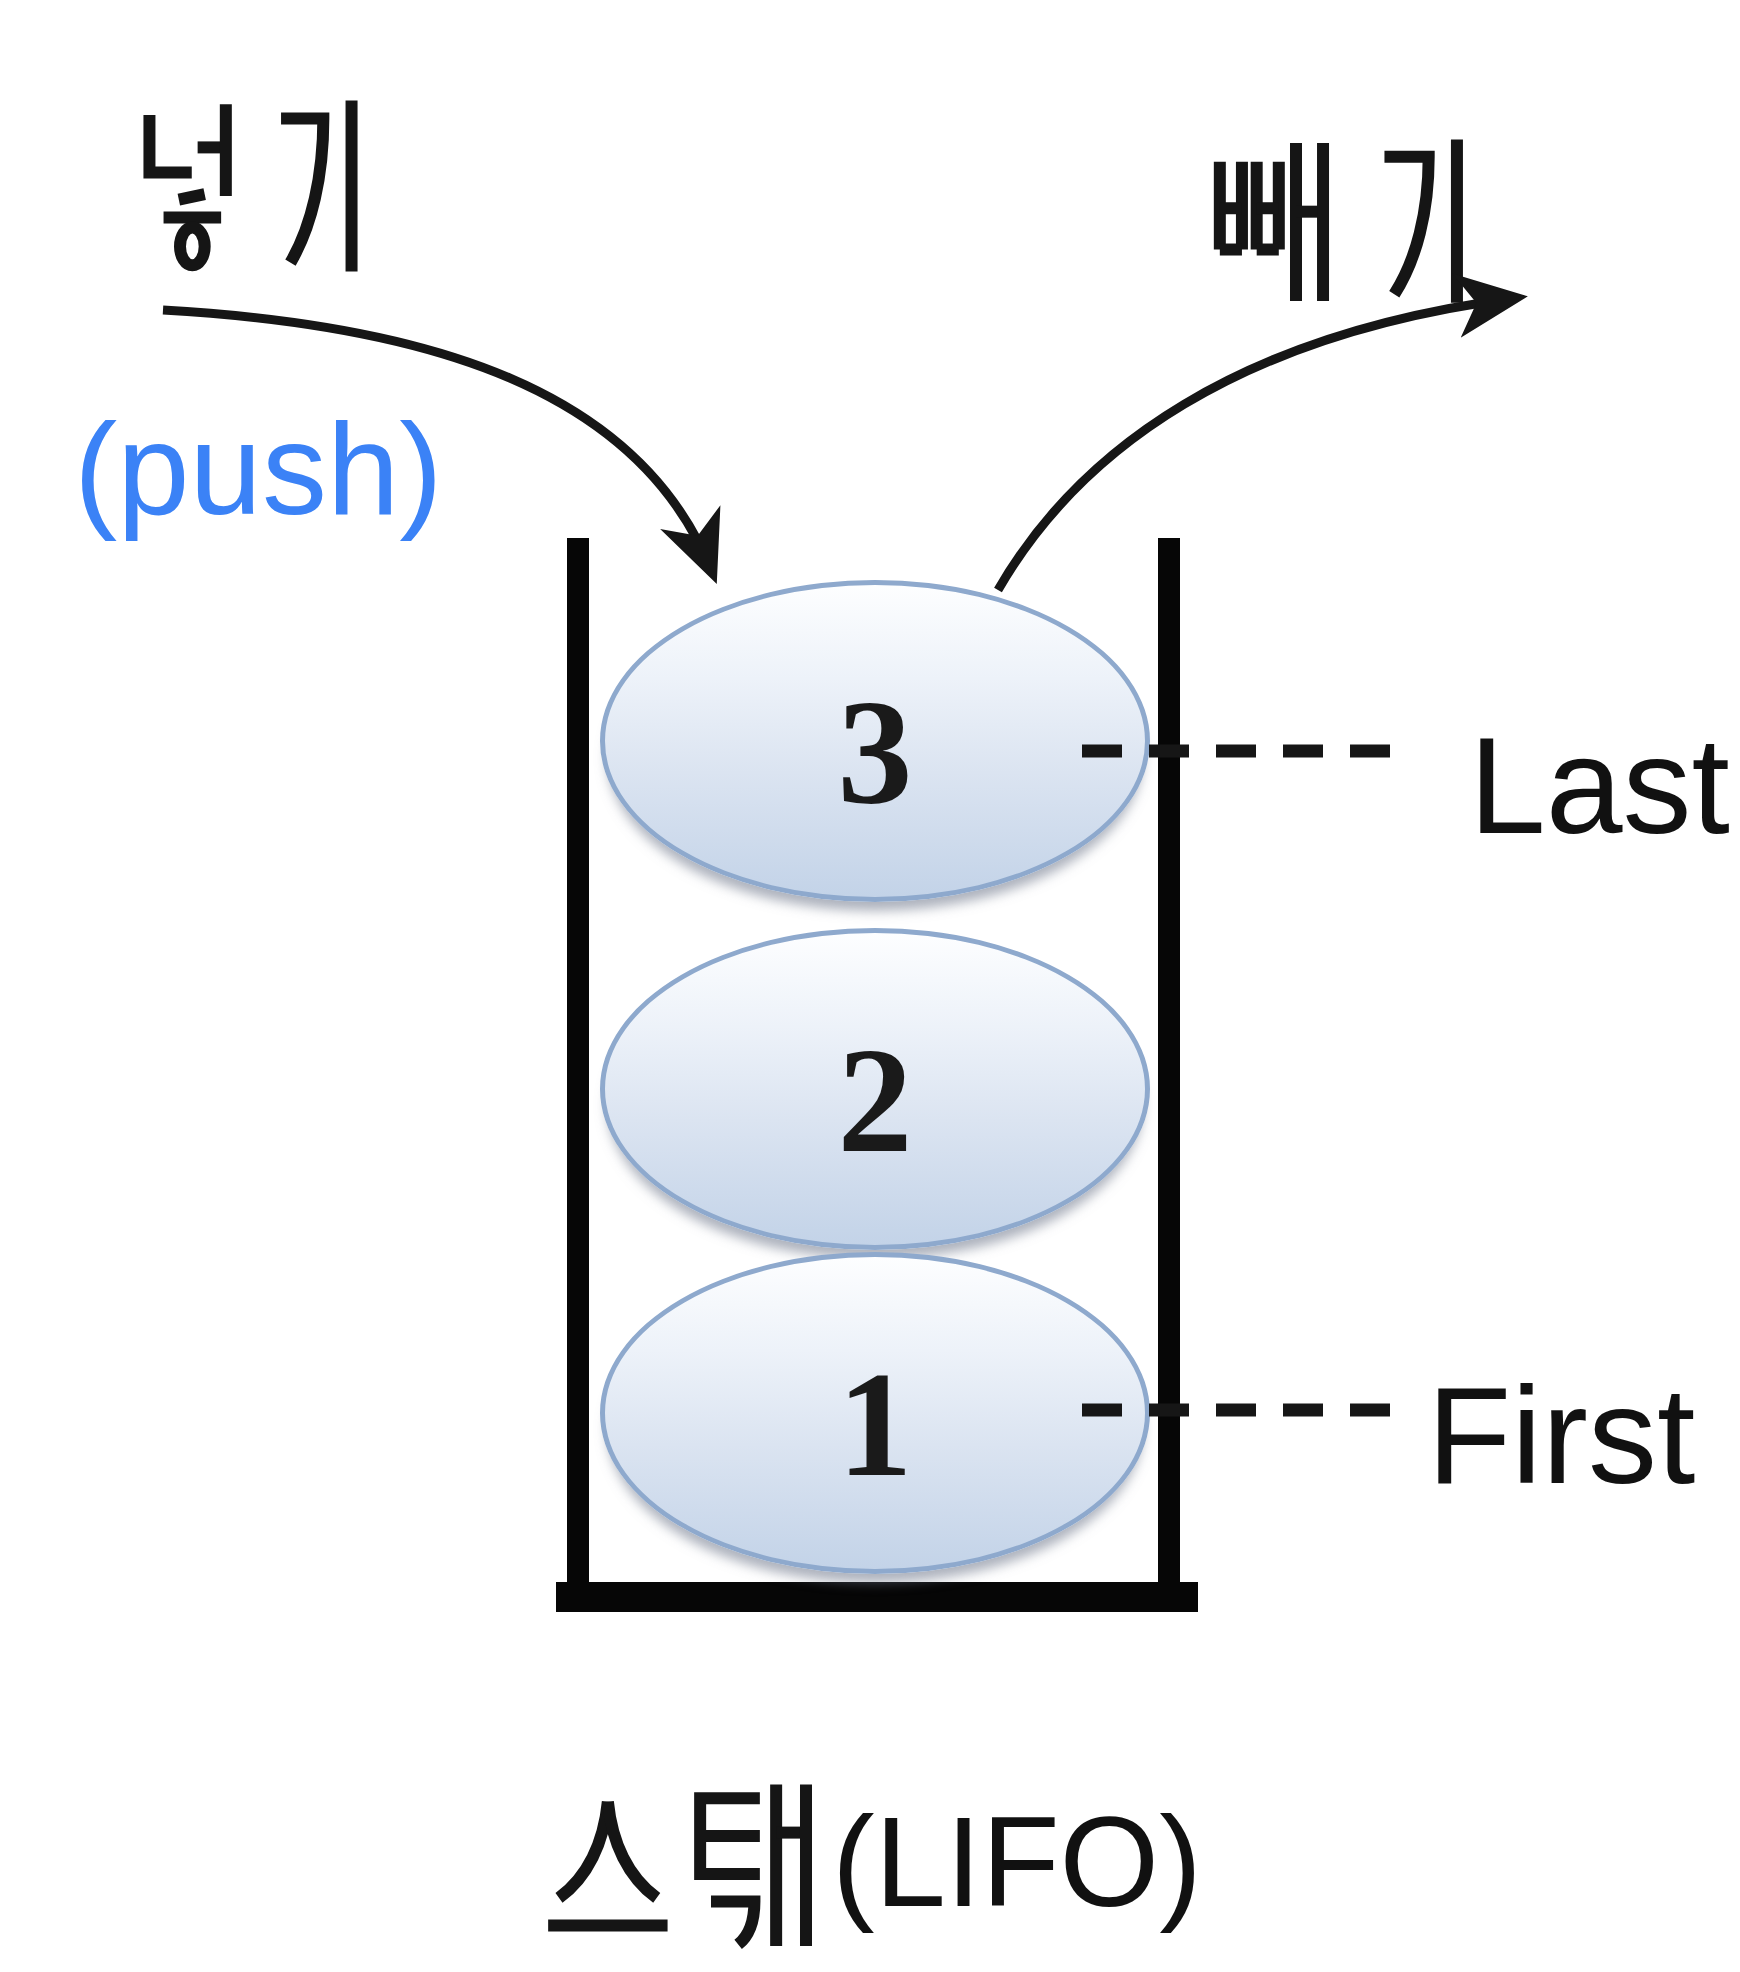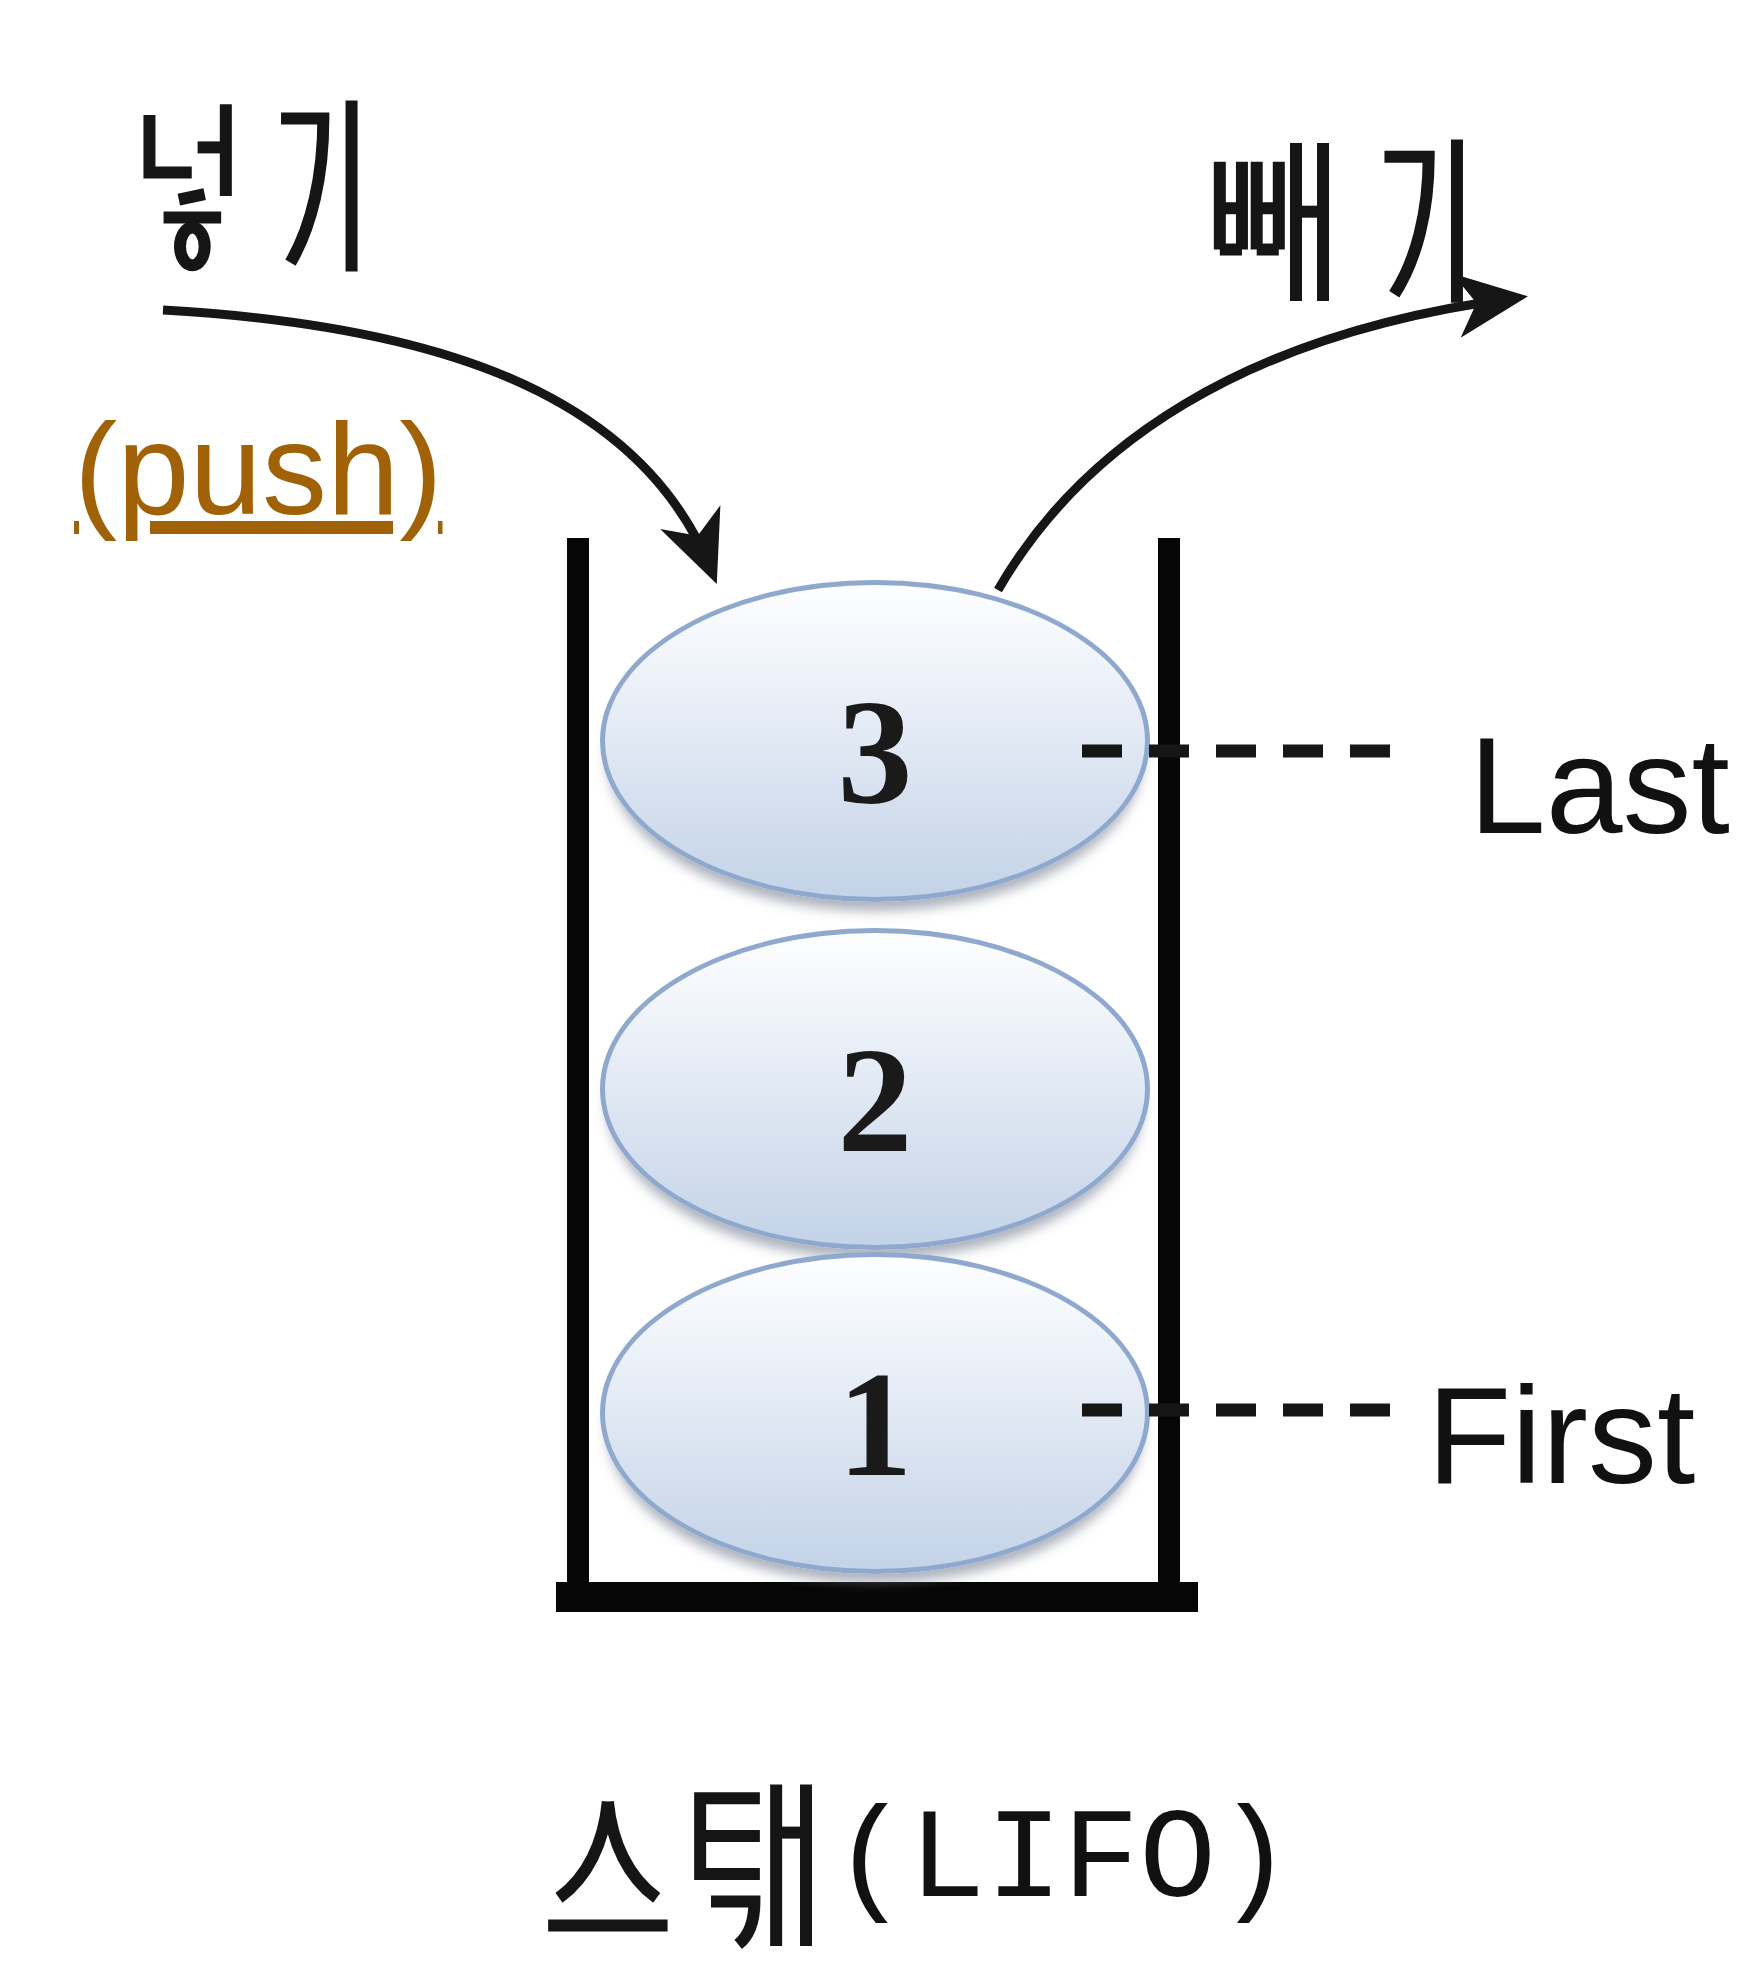--- a/index.html
+++ b/index.html
@@ -9,21 +9,21 @@
   .wall{position:absolute;background:#060606;}
   
   .node{position:absolute;width:550px;height:322px;border-radius:50%;
         border:5px solid #8ea9cd;
         background:linear-gradient(180deg,#fdfeff 0%,#edf2f9 30%,#dbe4f1 60%,#c3d3e8 100%);
         box-shadow:0 16px 12px -7px rgba(105,115,135,.55);
         display:flex;align-items:center;justify-content:center;box-sizing:border-box;}
   .node .digit{font-family:"Liberation Serif", serif;font-weight:600;font-size:150px;
                line-height:1;color:#1a1a1a;padding-top:22px;}
   
-  .lbl{position:absolute;font-size:130px;line-height:1;color:#a16207;white-space:nowrap;text-decoration:underline;}
+  .lbl{position:absolute;font-size:130px;line-height:1;color:#3b82f6;white-space:nowrap;}
   .ptr{position:absolute;font-size:138px;line-height:1;color:#111;white-space:nowrap;}
   .lifo{position:absolute;font-size:128px;line-height:1;color:#111;white-space:nowrap;}
   
   svg.hangul{position:absolute;overflow:visible;}
   svg.hangul .k{fill:none;stroke:#151515;stroke-width:12;vector-effect:non-scaling-stroke;}
   
   svg.overlay{position:absolute;left:0;top:0;width:1740px;height:1972px;pointer-events:none;}
   svg.overlay .arrow{fill:none;stroke:#161616;stroke-width:9;}
   svg.overlay .dash{stroke:#161616;stroke-width:13;stroke-dasharray:40 27;}
 </style>
@@ -93,15 +93,15 @@
     <path class="k" d="M50 12 C47 36 35 56 14 68"></path>
     <path class="k" d="M50 12 C53 36 65 56 86 68"></path>
     <path class="k" d="M6 84 H94"></path>
     <path class="k" d="M162 10 H118 V54 H162"></path>
     <path class="k" d="M118 32 H162"></path>
     <path class="k" d="M126 70 H158 C158 82 154 90 146 95"></path>
     <path class="k" d="M174 2 V96"></path>
     <path class="k" d="M174 30 H196"></path>
     <path class="k" d="M196 2 V96"></path>
   </svg>
-  <div class="lifo" style="left:832px;top:1798px;font-family:Liberation Mono, monospace;">(LIFO)</div>
+  <div class="lifo" style="left:832px;top:1798px;">(LIFO)</div>
 
 </div>
 
 </body></html>

